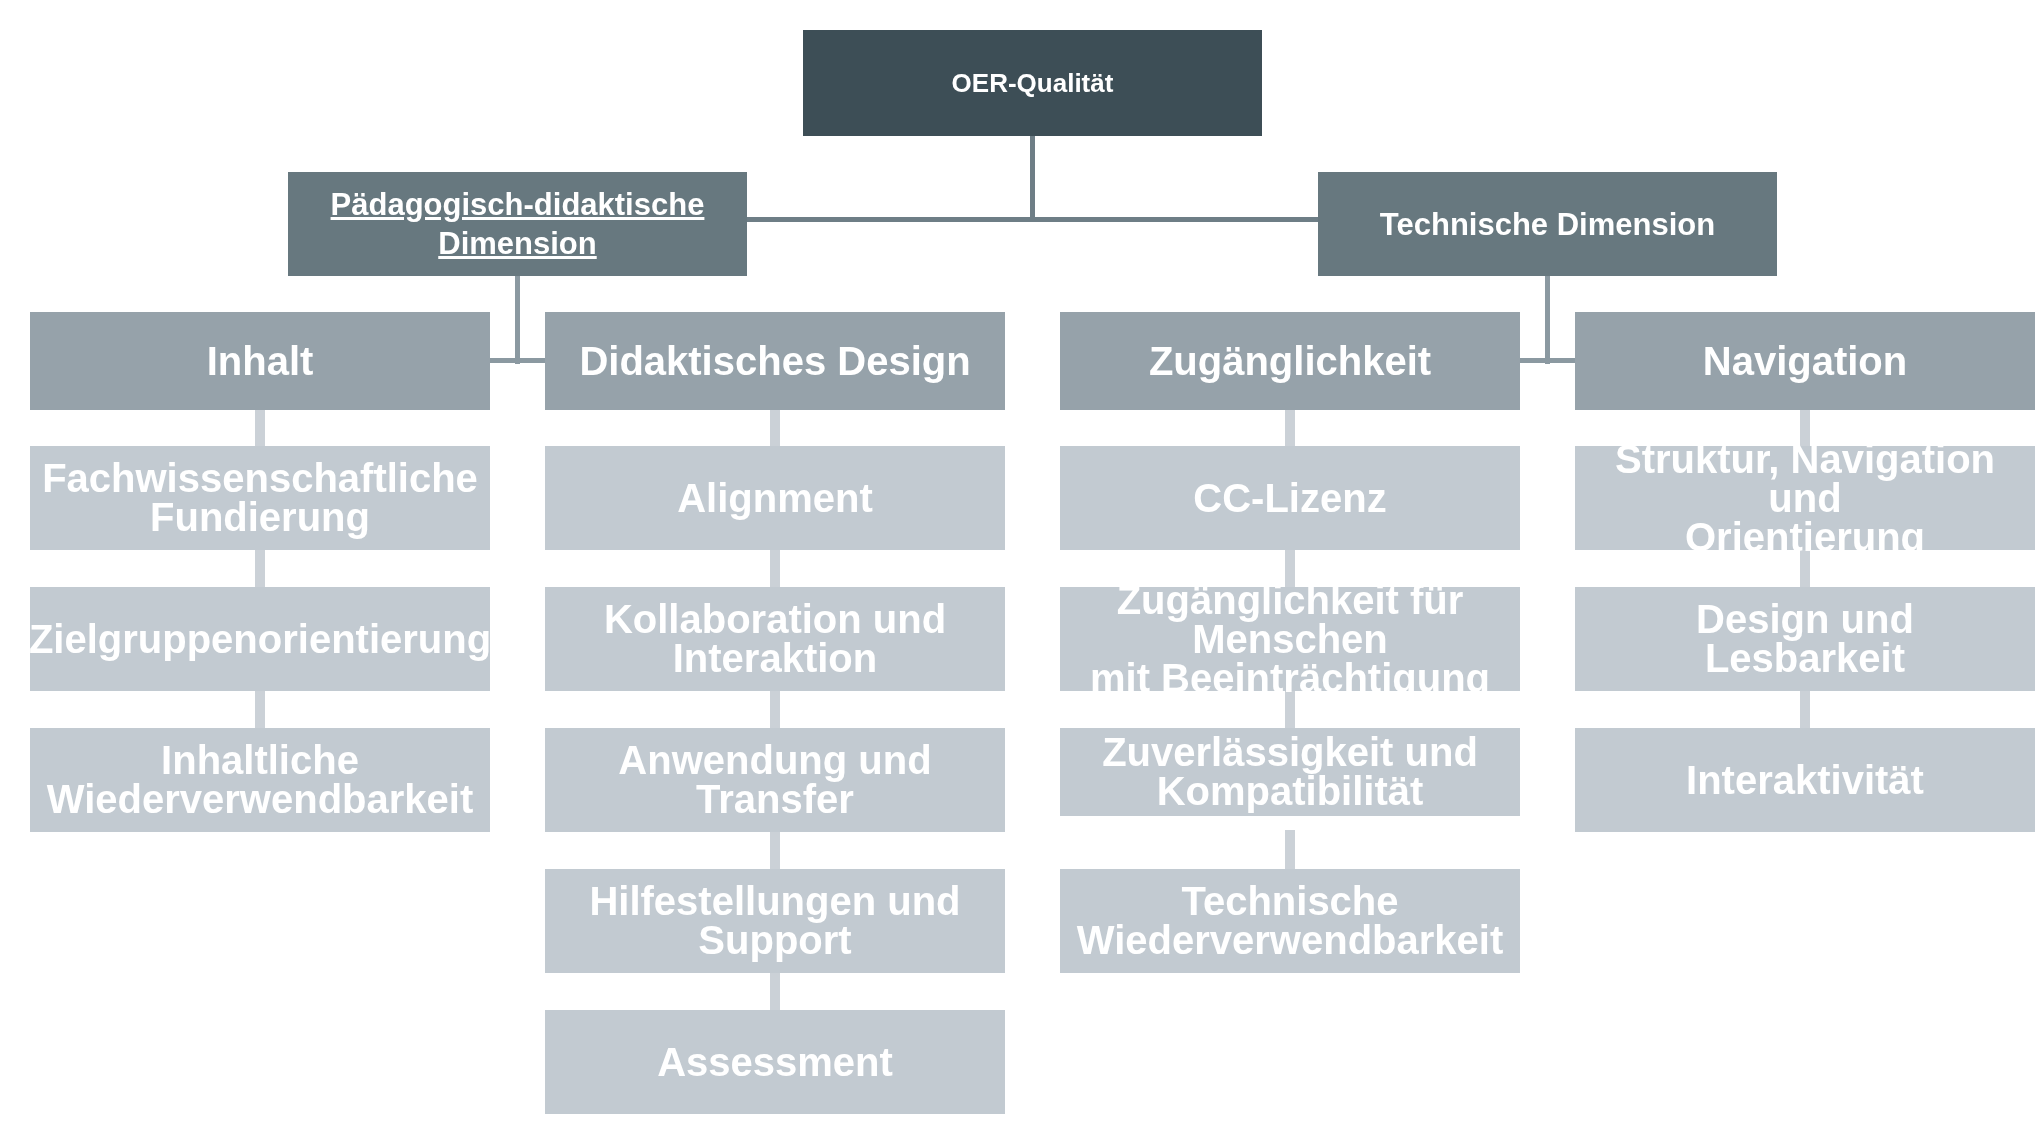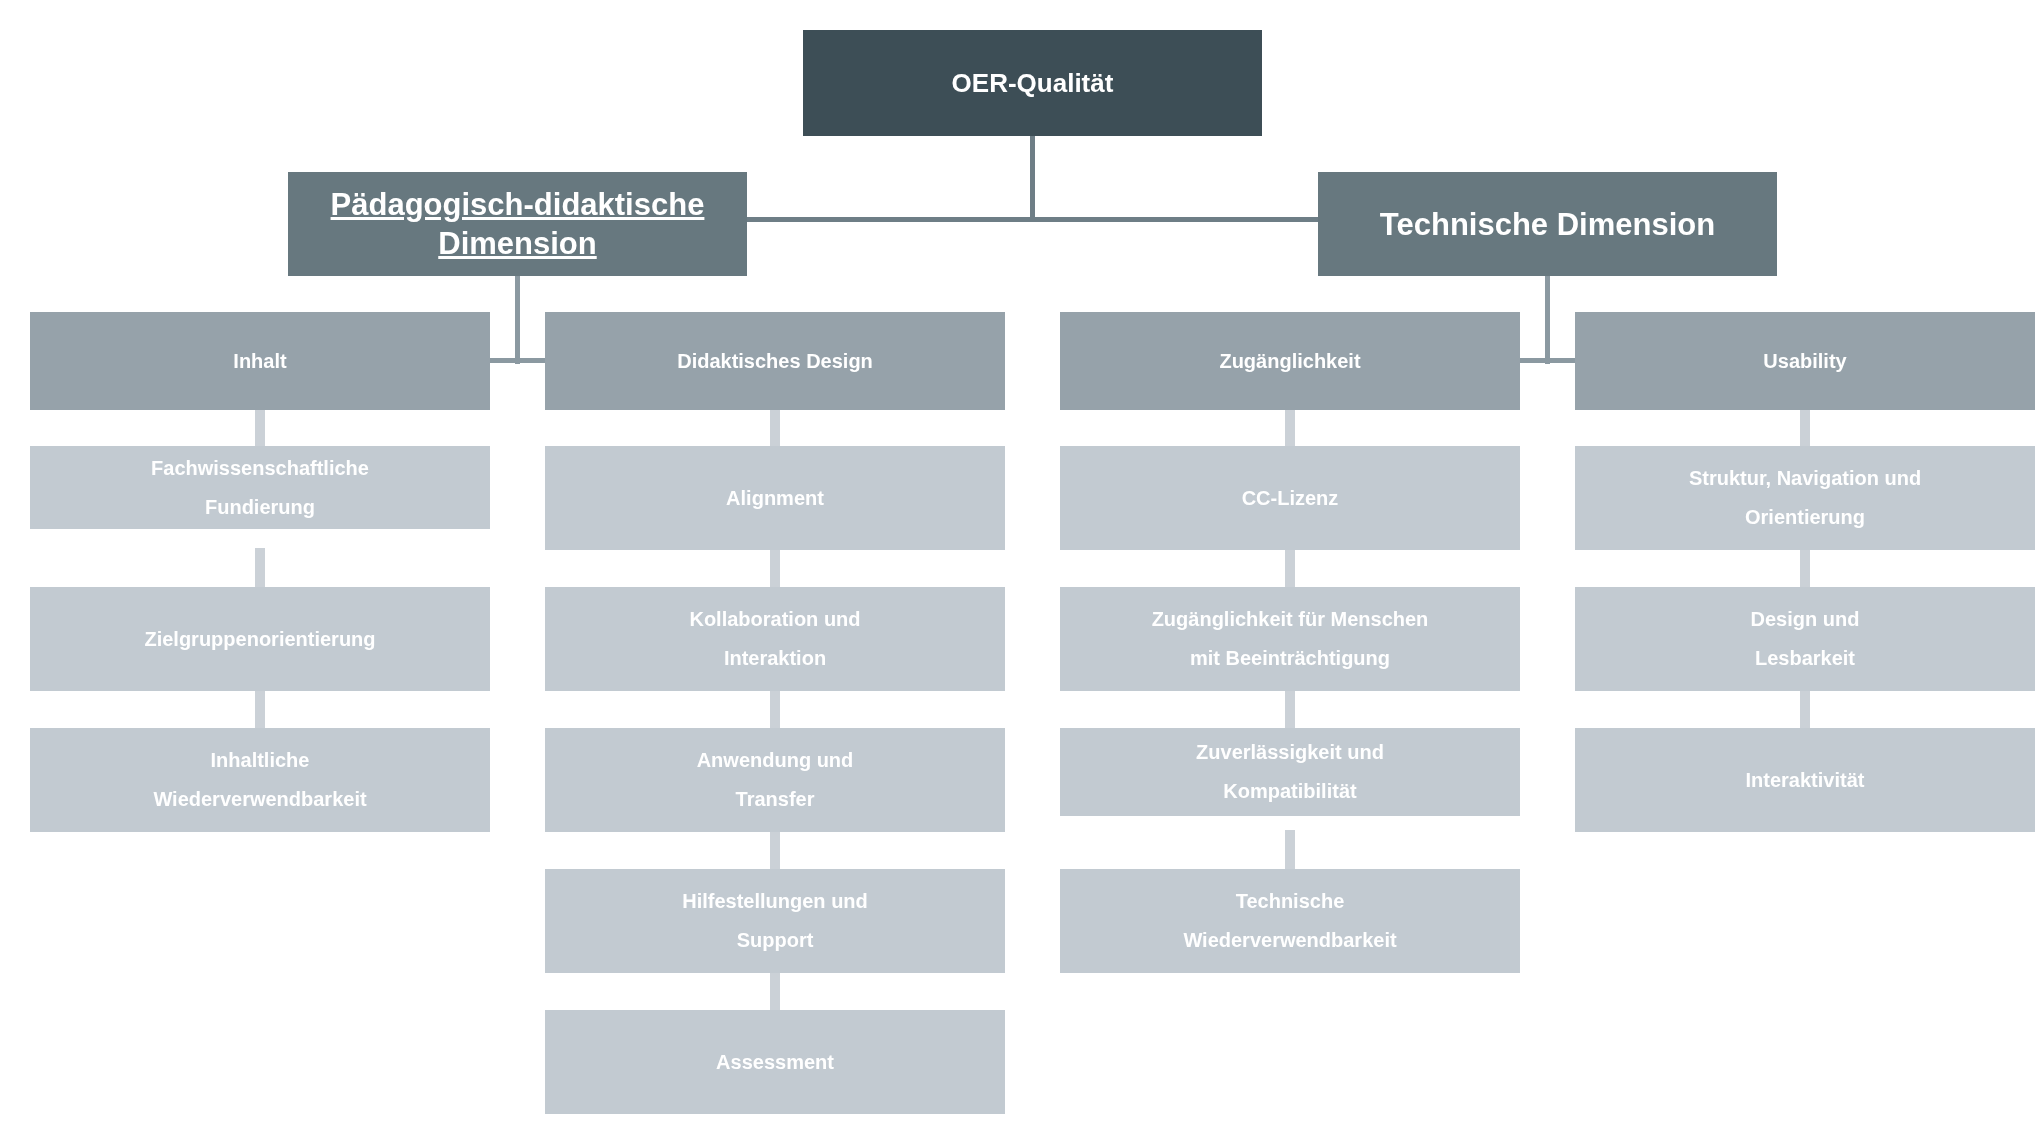--- a/index.html
+++ b/index.html
@@ -9,21 +9,21 @@
     background:var(--background,#fff);
     font-family:"Liberation Sans",sans-serif;
     overflow:hidden;
   }
   .node{
     position:absolute;
     display:flex;align-items:center;justify-content:center;
     text-align:center;
     color:var(--text,#fff);
     font-weight:bold;
-    font-size:20px;line-height:39px;
+    font-size:40px;line-height:39px;
   }
   .node span{white-space:pre-line;padding:0 14px;}
   .l1{background:var(--level1_bg,#3d4e56);font-size:26px;}
   .l2{background:var(--level2_bg,#67787f);font-size:31px;}
   .l3{background:var(--level3_bg,#96a2aa);}
   .l4{background:var(--level4_bg,#c2cad1);}
   .conn{position:absolute;}
   .conn.dark{background:var(--connector_dark,#6e7e86);}
   .conn.mid{background:var(--connector_mid,#8b99a1);}
   .conn.light{background:var(--connector_light,#cbd1d7);}
@@ -75,24 +75,24 @@
   <div class="node l3" style="left:30px;top:312px;width:460px;height:98px;">
     <span>Inhalt</span>
   </div>
   <div class="node l3" style="left:545px;top:312px;width:460px;height:98px;">
     <span>Didaktisches Design</span>
   </div>
   <div class="node l3" style="left:1060px;top:312px;width:460px;height:98px;">
     <span>Zugänglichkeit</span>
   </div>
   <div class="node l3" style="left:1575px;top:312px;width:460px;height:98px;">
-    <span>Usability</span>
+    <span>Navigation</span>
   </div>
 
-  <div class="node l4" style="left:30px;top:446px;width:460px;height:83px;">
+  <div class="node l4" style="left:30px;top:446px;width:460px;height:104px;">
     <span>Fachwissenschaftliche
 Fundierung</span>
   </div>
   <div class="node l4" style="left:30px;top:587px;width:460px;height:104px;">
     <span>Zielgruppenorientierung</span>
   </div>
   <div class="node l4" style="left:30px;top:728px;width:460px;height:104px;">
     <span>Inhaltliche
 Wiederverwendbarkeit</span>
   </div>

